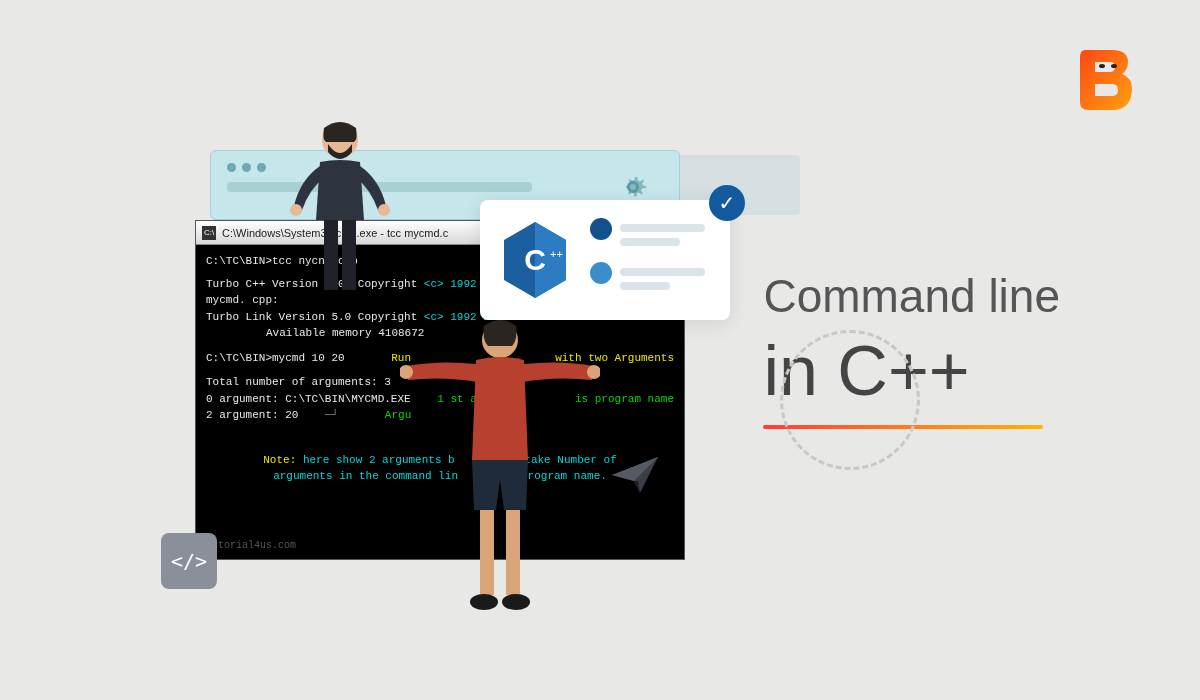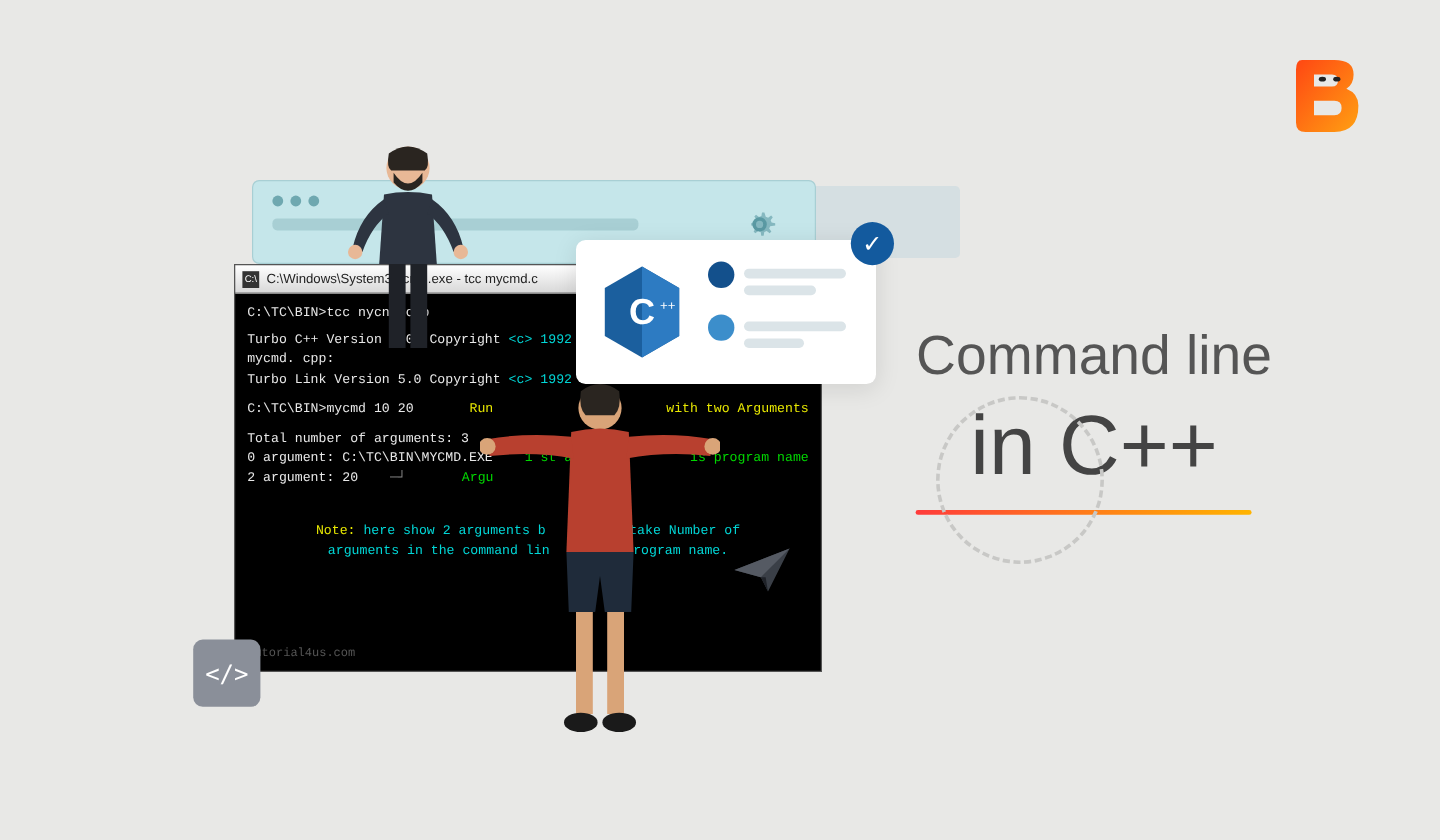--- a/index.html
+++ b/index.html
@@ -20,21 +20,21 @@
   width: 70px;
   height: 80px;
 }
 .logo svg { width: 100%; height: 100%; }
 
 
 .title-block {
   position: absolute;
   right: 140px;
   top: 270px;
-  text-align: center;
+  text-align: left;
 }
 .title-line1, .title-line2 {
   font-size: 46px;
   font-weight: 400;
   color: #555;
   line-height: 1.15;
 }
 .title-line3 {
   font-size: 70px;
   font-weight: 400;
@@ -276,20 +276,21 @@
     <div class="win-icon">C:\</div>
     <span>C:\Windows\System32\cmd.exe - tcc  mycmd.c</span>
   </div>
   <div class="terminal-content">
     <div><span class="t-white">C:\TC\BIN&gt;tcc nycnd.cpp</span>
       <span style="float:right" class="t-yellow">Co</span></div>
     <div style="height:6px"></div>
     <div><span class="t-white">Turbo C++  Version 3.00 Copyright</span> <span class="t-cyan">&lt;c&gt; 1992 Borland International</span></div>
     <div><span class="t-white">mycmd. cpp:</span></div>
     <div><span class="t-white">Turbo Link   Version 5.0 Copyright</span> <span class="t-cyan">&lt;c&gt; 1992 Borland International</span></div>
+    <div style="padding-left:60px"><span class="t-white">Available memory 4108672</span></div>
     <div style="height:8px"></div>
     <div><span class="t-white">C:\TC\BIN&gt;mycmd 10 20</span>
       <span style="margin-left:40px" class="t-yellow">Run</span>
       <span style="float:right" class="t-yellow">with two Arguments</span></div>
     <div style="height:8px"></div>
     <div><span class="t-white">Total number of arguments: 3</span></div>
     <div><span class="t-white">0  argument: C:\TC\BIN\MYCMD.EXE</span>
       <span style="margin-left:20px" class="t-green">1 st ar</span>
       <span style="float:right" class="t-green">is program name</span></div>
     <div><span class="t-white">2  argument:  20</span>

